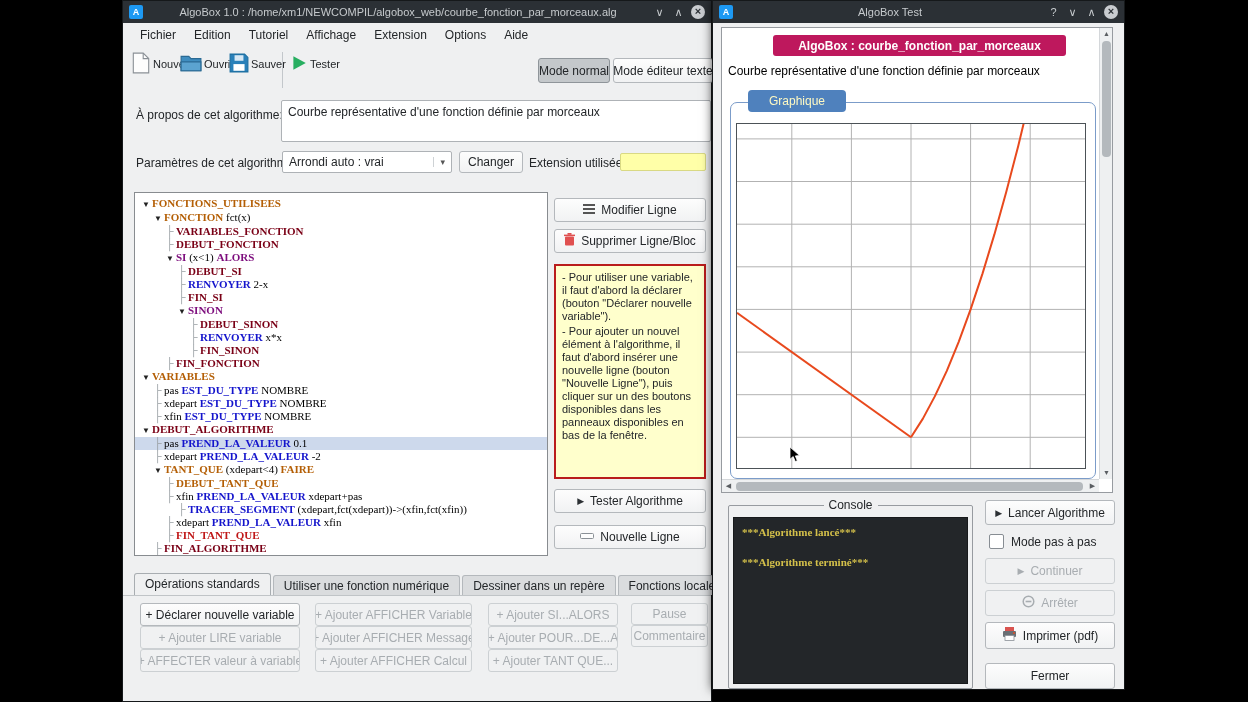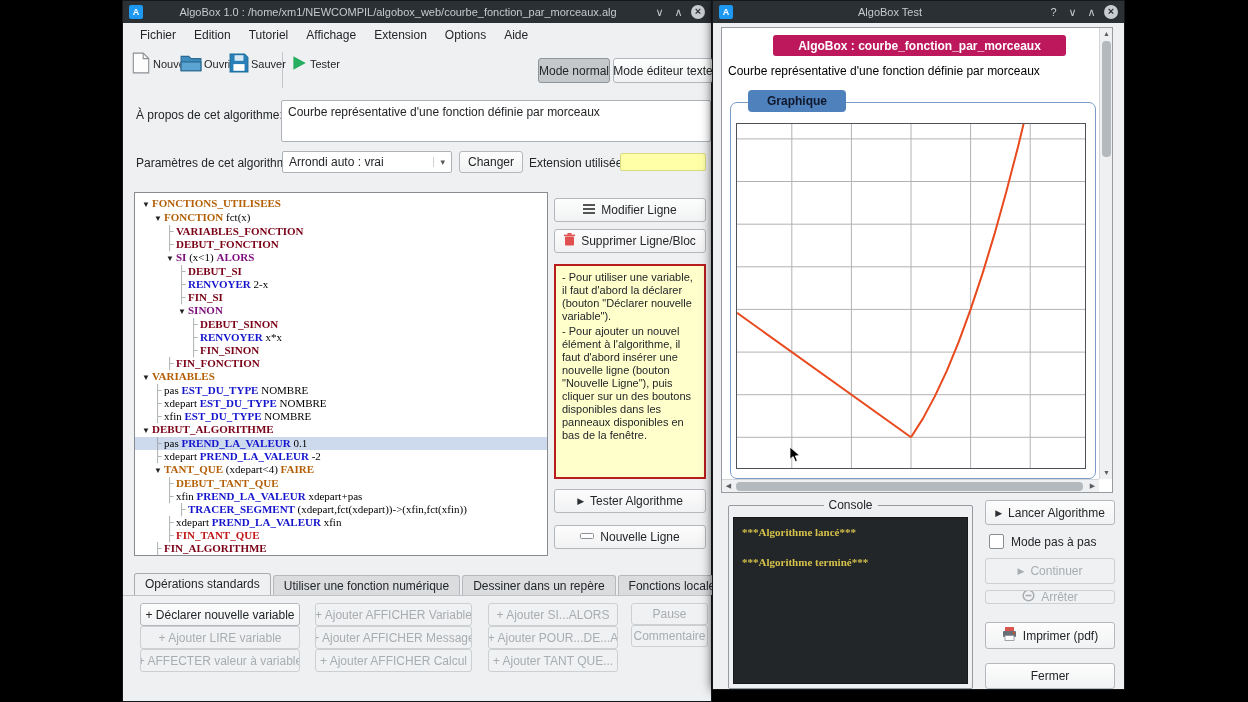--- a/index.html
+++ b/index.html
@@ -63,21 +63,21 @@
   
   .results{position:absolute;left:8px;top:26px;width:392px;height:466px;background:#fff;border:1px solid #979ba0}
   .results-content{position:absolute;left:0;top:0;right:13px;bottom:13px;overflow:hidden;background:#fff}
   .vscroll{position:absolute;right:0;top:0;width:13px;bottom:13px;background:#eef0f1;border-left:1px solid #d4d7da}
   .hscroll{position:absolute;left:0;bottom:0;right:13px;height:13px;background:#eef0f1;border-top:1px solid #d4d7da}
   .scroll-thumb{position:absolute;background:#b4b9bd;border-radius:4px}
   .scroll-arrow{position:absolute;color:#5a5e62;font-size:7px;width:13px;height:12px;line-height:12px;text-align:center}
   .badge{position:absolute;left:51px;top:7px;width:293px;height:21px;background:#be185d;border-radius:3px;color:#fff;font-weight:bold;font-size:12px;display:flex;align-items:center;justify-content:center}
   .desc{position:absolute;left:6px;top:36px;font-size:12px;color:#000;white-space:nowrap}
   .graph-frame{position:absolute;left:8px;top:74px;width:366px;height:377px;border:1px solid #7b9cc9;border-radius:7px}
-  .graph-tab{position:absolute;left:26px;top:62px;width:98px;height:22px;background:#4f81bd;border-radius:4px;color:#0f172a;font-weight:bold;font-size:12px;display:flex;align-items:center;justify-content:center;z-index:3}
+  .graph-tab{position:absolute;left:26px;top:62px;width:98px;height:22px;background:#4f81bd;border-radius:4px;color:#fef9c3;font-weight:normal;font-size:12px;display:flex;align-items:center;justify-content:center;z-index:3}
   .graph-canvas{position:absolute;left:14px;top:95px;width:350px;height:346px;background:#fff;border:1px solid #4c5257}
   .cursor-icon{position:absolute;left:52px;top:322px;z-index:4}
   .console-group{position:absolute;left:15px;top:497px;width:245px;height:191px}
   .console-border{position:absolute;left:0;top:7px;right:0;bottom:0;border:1px solid #979ba0;border-radius:2px}
   .console-title{position:absolute;top:0;left:50%;transform:translateX(-50%);background:#eff0f1;padding:0 5px;font-size:12px;color:#232629;z-index:1}
   .console-dark{position:absolute;left:5px;top:19px;right:5px;bottom:5px;background:#232629;border:1px solid #17191b;padding:7px 8px;font-family:Liberation Serif, serif;font-size:11px;font-weight:bold;color:#d4c04a;line-height:15px;overflow:hidden}
   .tw-btn{position:absolute;left:272px;width:130px}
   .checkbox-row{position:absolute;left:276px;top:533px;display:flex;align-items:center;gap:7px;font-size:12px;color:#232629}
   .checkbox{width:15px;height:15px;background:#fff;border:1px solid #878d93;border-radius:2px;flex:0 0 auto}
   .play-dark{color:#2c3034;font-size:9px}
@@ -316,21 +316,21 @@
     <div class="checkbox-row">
       <span class="checkbox"></span>
       <span>Mode pas à pas</span>
     </div>
 
     <button class="btn disabled tw-btn" style="top:557px;height:26px">
       <span class="play-gray">▶</span>
       <span>Continuer</span>
     </button>
 
-    <button class="btn disabled tw-btn" style="top:589px;height:14px">
+    <button class="btn disabled tw-btn" style="top:589px;height:26px">
       <span><svg width="13" height="13" viewBox="0 0 13 13">
             <circle cx="6.5" cy="6.5" r="5.3" fill="none" stroke="#a8adb1" stroke-width="1.5"></circle>
             <rect x="3.6" y="5.7" width="5.8" height="1.6" fill="#a8adb1"></rect>
           </svg></span>
       <span>Arrêter</span>
     </button>
 
     <button class="btn tw-btn" style="top:621px;height:27px">
       <span><svg width="15" height="14" viewBox="0 0 15 14">
             <rect x="3" y="0" width="9" height="4" fill="#d9534f"></rect>

